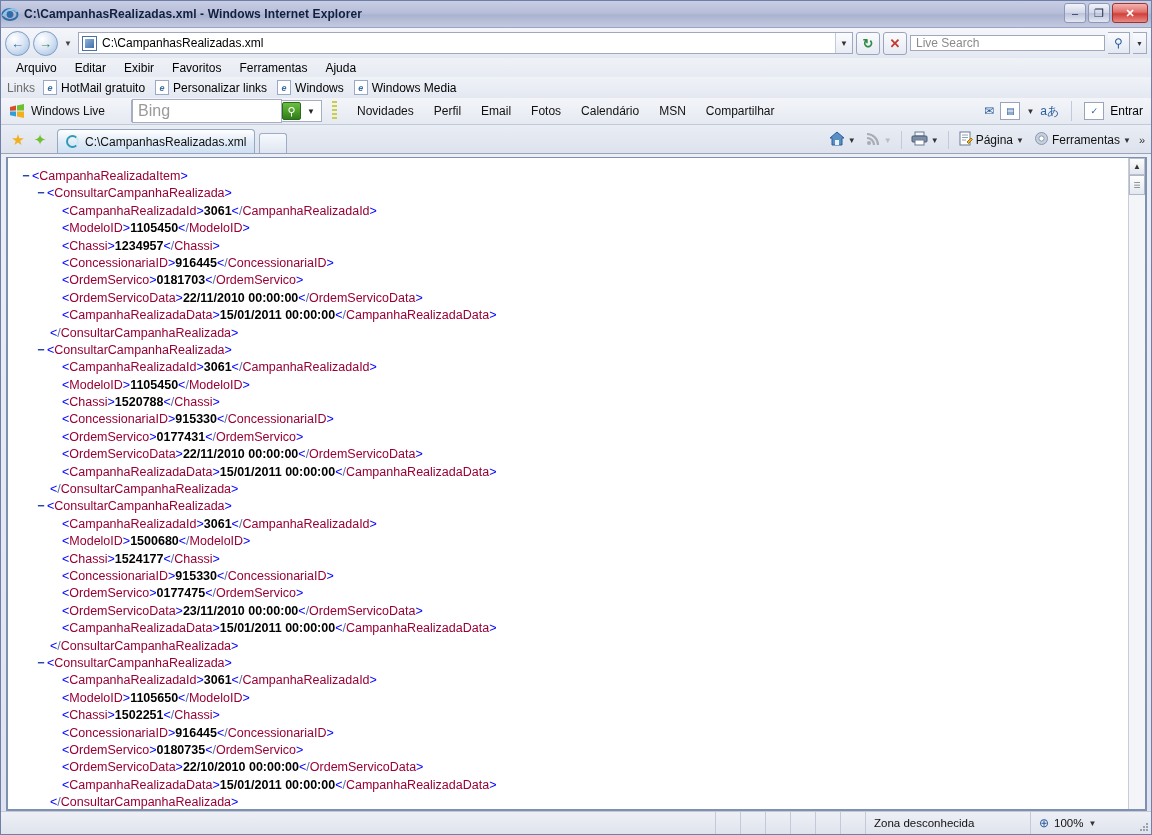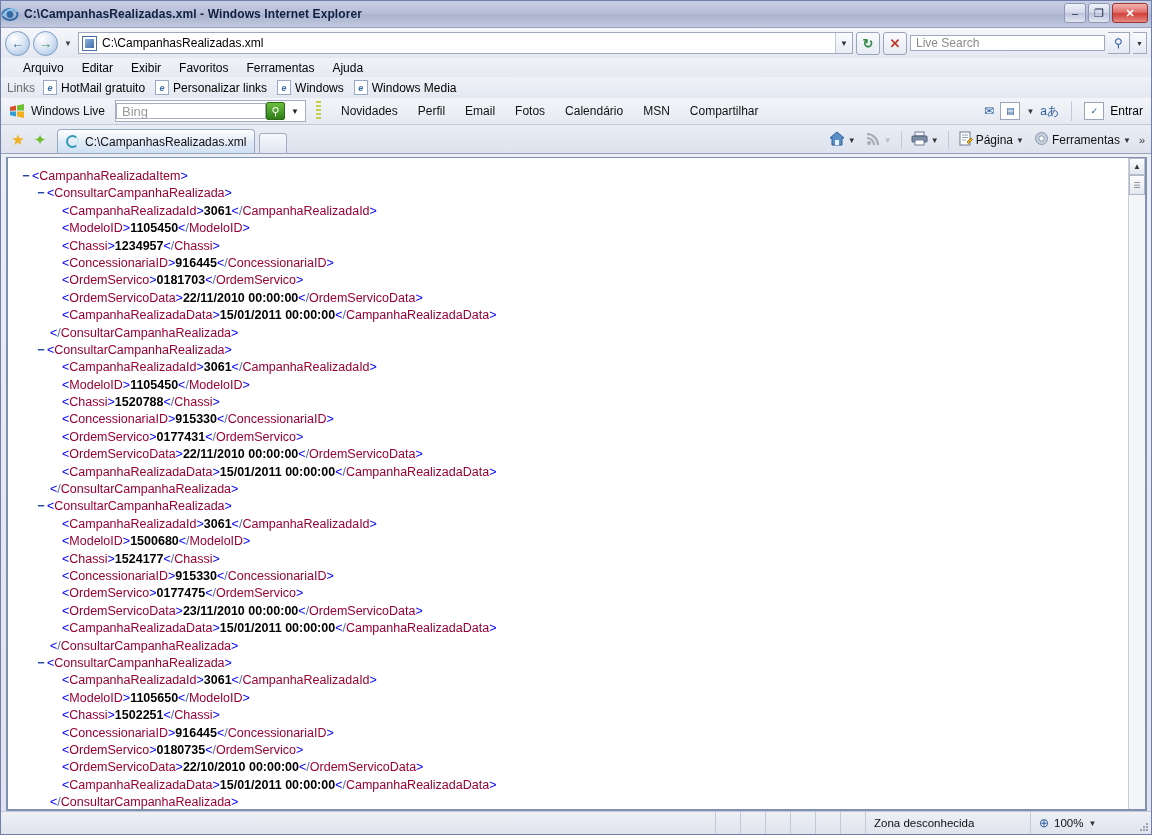--- a/index.html
+++ b/index.html
@@ -116,21 +116,21 @@
     width: 14px; height: 22px; border:1px solid #a0a8bd; border-left:none;
     background: linear-gradient(180deg,#fafbfe,#e3e8f2);
     display:flex;align-items:center;justify-content:center;
     color:#333; font-size:7px;
   }
 
   
   .menubar {
     height: 19px; flex: 0 0 19px;
     display: flex; align-items: center; gap: 0px;
-    padding-left: 13px;
+    padding-left: 6px;
     background: linear-gradient(180deg,#eff2f7 0%,#e6eaf2 100%);
     font-size: 12px; color: #000;
   }
   .menubar span { padding: 0 9px; white-space: nowrap; }
 
   
   .linksbar {
     height: 21px; flex: 0 0 21px;
     display:flex; align-items:center; gap:0;
     padding-left: 6px; font-size: 12px;
@@ -149,25 +149,25 @@
   
   .wlbar {
     height: 27px; flex: 0 0 27px;
     display:flex; align-items:center; gap: 0;
     padding-left: 8px;
     background: linear-gradient(180deg,#f3f5f9 0%,#e5e9f1 100%);
     border-bottom: 1px solid #c3c9d8;
     font-size: 12px;
   }
   .wl-logo { width:16px;height:16px;flex:0 0 16px; margin-right:6px; }
-  .wl-title { color:#111; margin-right: 10px; white-space:nowrap;}
+  .wl-title { color:#111; margin-right: 26px; white-space:nowrap;}
   .wl-search {
-    width: 150px; height: 16px; background:#fff; border:1px solid #a7aec1;
+    width: 150px; height: 24px; background:#fff; border:1px solid #a7aec1;
     display:flex; align-items:center; padding-left:5px;
-    font-size:13px; color:#9a9a9a;
+    font-size:16px; color:#9a9a9a;
   }
   .wl-green {
     width:19px;height:18px;margin-right:2px;
     background: linear-gradient(180deg,#6bbf3e,#2f7d18);
     border:1px solid #2c6b16; border-radius:2px;
     display:flex;align-items:center;justify-content:center;color:#fff;font-size:11px;
   }
   .wl-sbwrap { display:flex;align-items:center;border:1px solid #a7aec1;background:#fff;height:22px;padding-right:2px;}
   .wl-caret { width:16px;text-align:center;font-size:8px;color:#222;}
   .wl-dots { width: 5px; height: 20px; margin: 0 10px;

